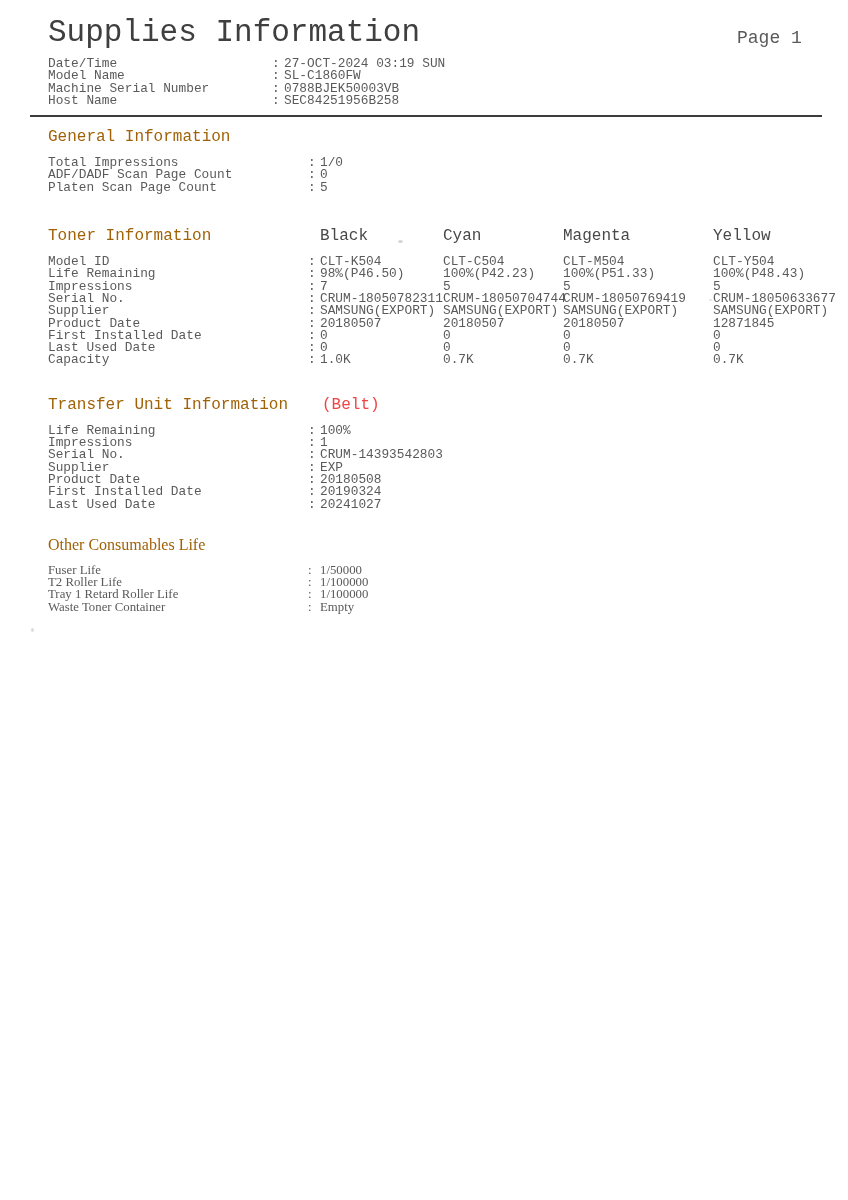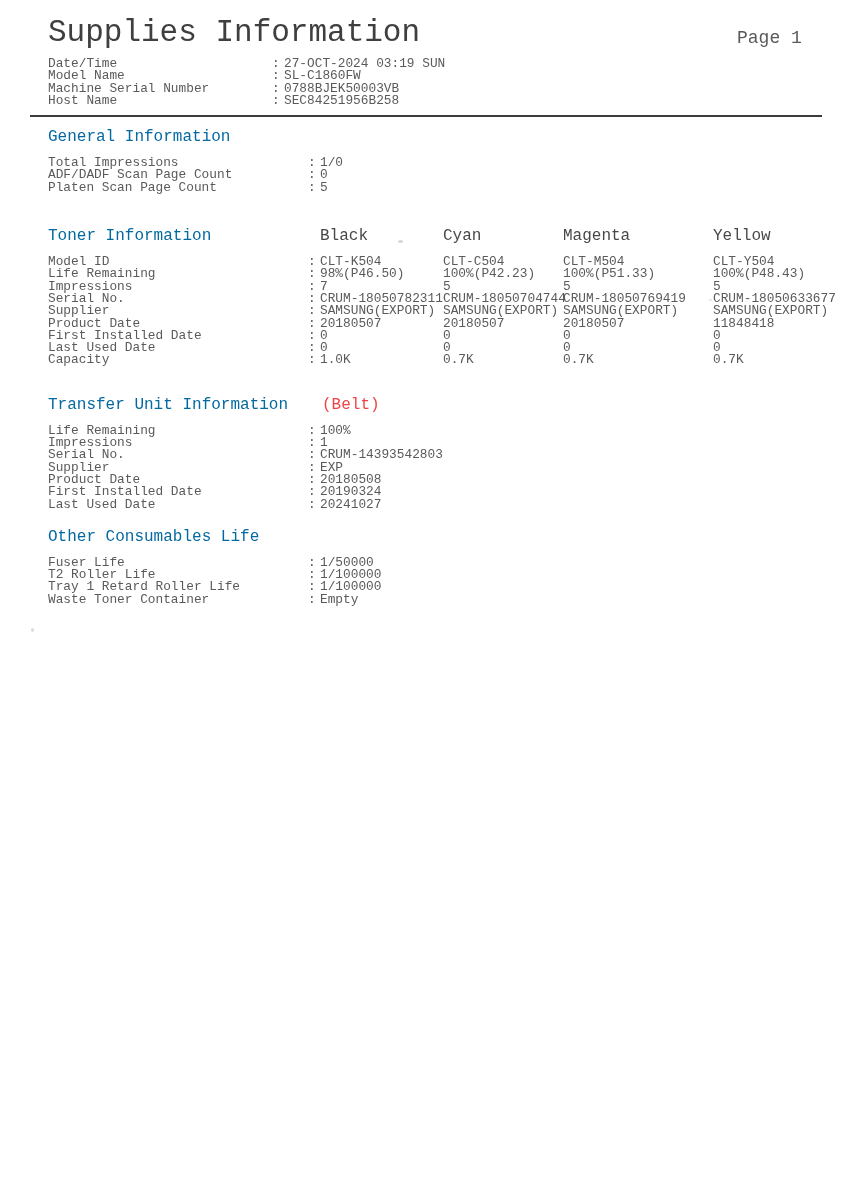--- a/index.html
+++ b/index.html
@@ -40,32 +40,32 @@
   .tc3{left:515px;}
   .tc4{left:665px;}
 
   .block-header{margin-top:12px;}
   .rule{
     margin-left:-18px;margin-top:8px;
     width:792px;height:2px;background:#3c3c3c;
   }
   .sect-title{
     font-size:16px;line-height:17px;font-weight:normal;
-    color:#0369a1;margin:0;white-space:nowrap;
+    color:#a16207;margin:0;white-space:nowrap;
   }
   .sect-title-row{position:relative;height:17px;}
   .sect-title-row .sect-title{position:absolute;left:0;top:0;}
   .belt{position:absolute;left:274px;top:0;font-size:16px;line-height:17px;color:#ef4444;}
   .thead-col{position:absolute;top:0;font-size:16px;line-height:17px;color:#484848;white-space:nowrap;}
 
   .mt-general{margin-top:12px;}
   .rows{margin-top:11px;}
   .mt-toner{margin-top:34px;}
   .mt-transfer{margin-top:30px;}
-  .mt-consumables{margin-top:18px;}
+  .mt-consumables{margin-top:25px;font-family:Liberation Serif, serif;}
 
   
   .artifact{position:absolute;background:#b9b9b9;border-radius:50%;}
   .a1{left:398px;top:240px;width:5px;height:3px;opacity:.6;}
   .a2{left:31px;top:628px;width:3px;height:4px;opacity:.5;}
   .a3{left:709px;top:299px;width:3px;height:2px;opacity:.4;}
 </style>
 </head>
 <body>
 
@@ -169,21 +169,21 @@
           <span class="tc2">SAMSUNG(EXPORT)</span>
           <span class="tc3">SAMSUNG(EXPORT)</span>
           <span class="tc4">SAMSUNG(EXPORT)</span>
         </div>
         <div class="trow">
           <span class="l0">Product Date</span>
           <span class="scolon">:</span>
           <span class="tc1">20180507</span>
           <span class="tc2">20180507</span>
           <span class="tc3">20180507</span>
-          <span class="tc4">11848418</span>
+          <span class="tc4">12871845</span>
         </div>
         <div class="trow">
           <span class="l0">First Installed Date</span>
           <span class="scolon">:</span>
           <span class="tc1">0</span>
           <span class="tc2">0</span>
           <span class="tc3">0</span>
           <span class="tc4">0</span>
         </div>
         <div class="trow">

